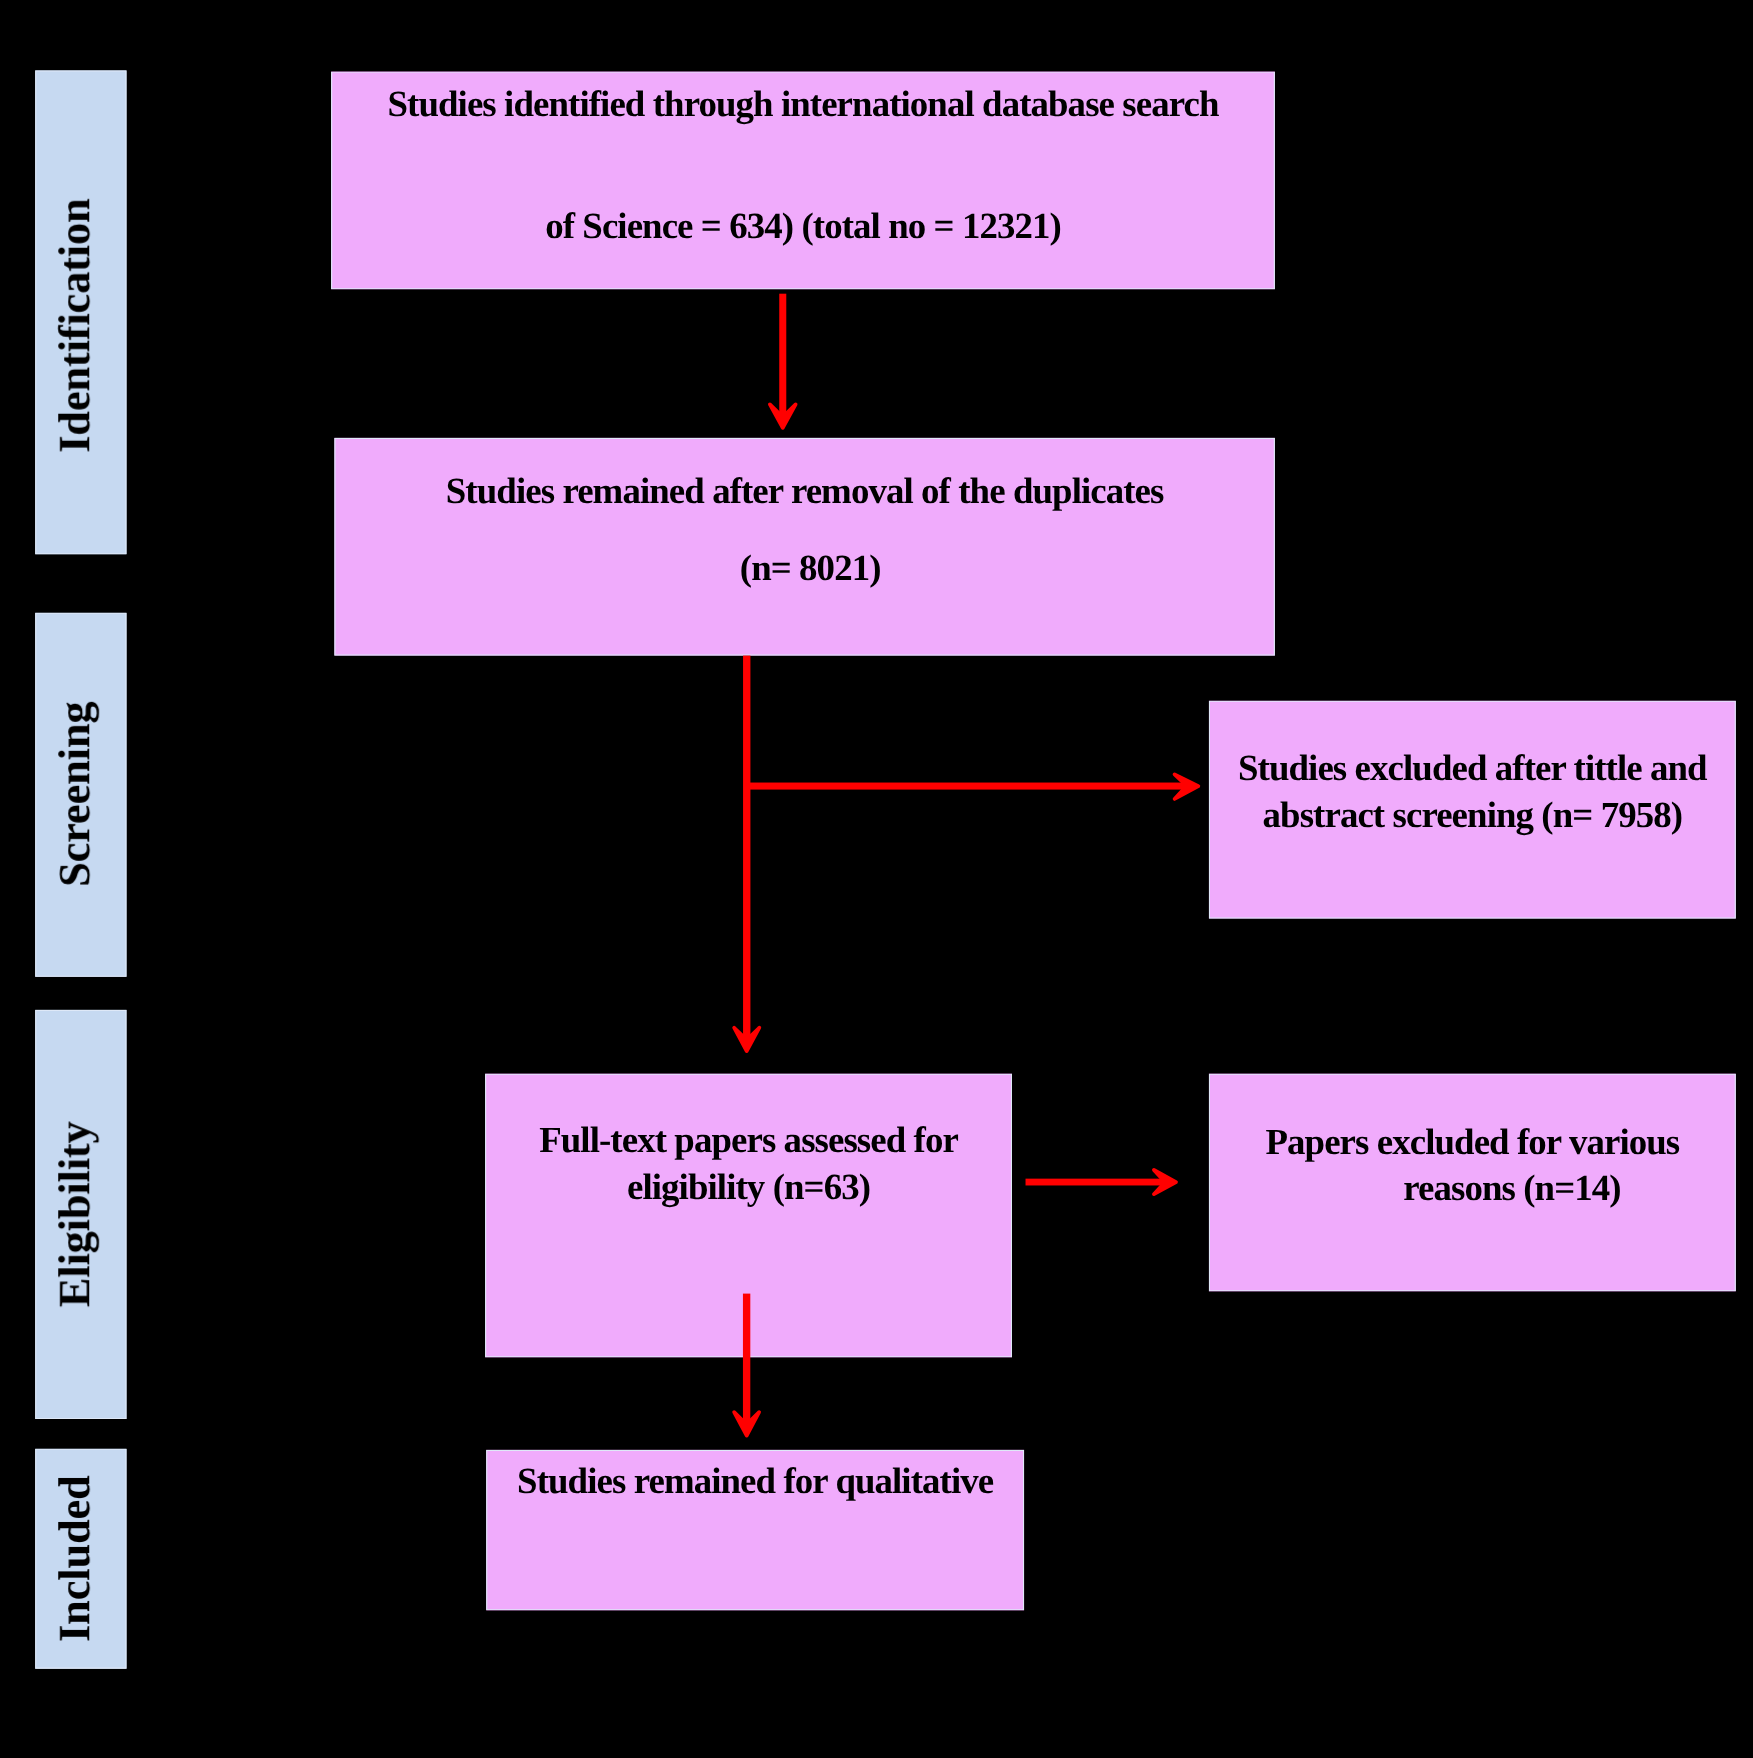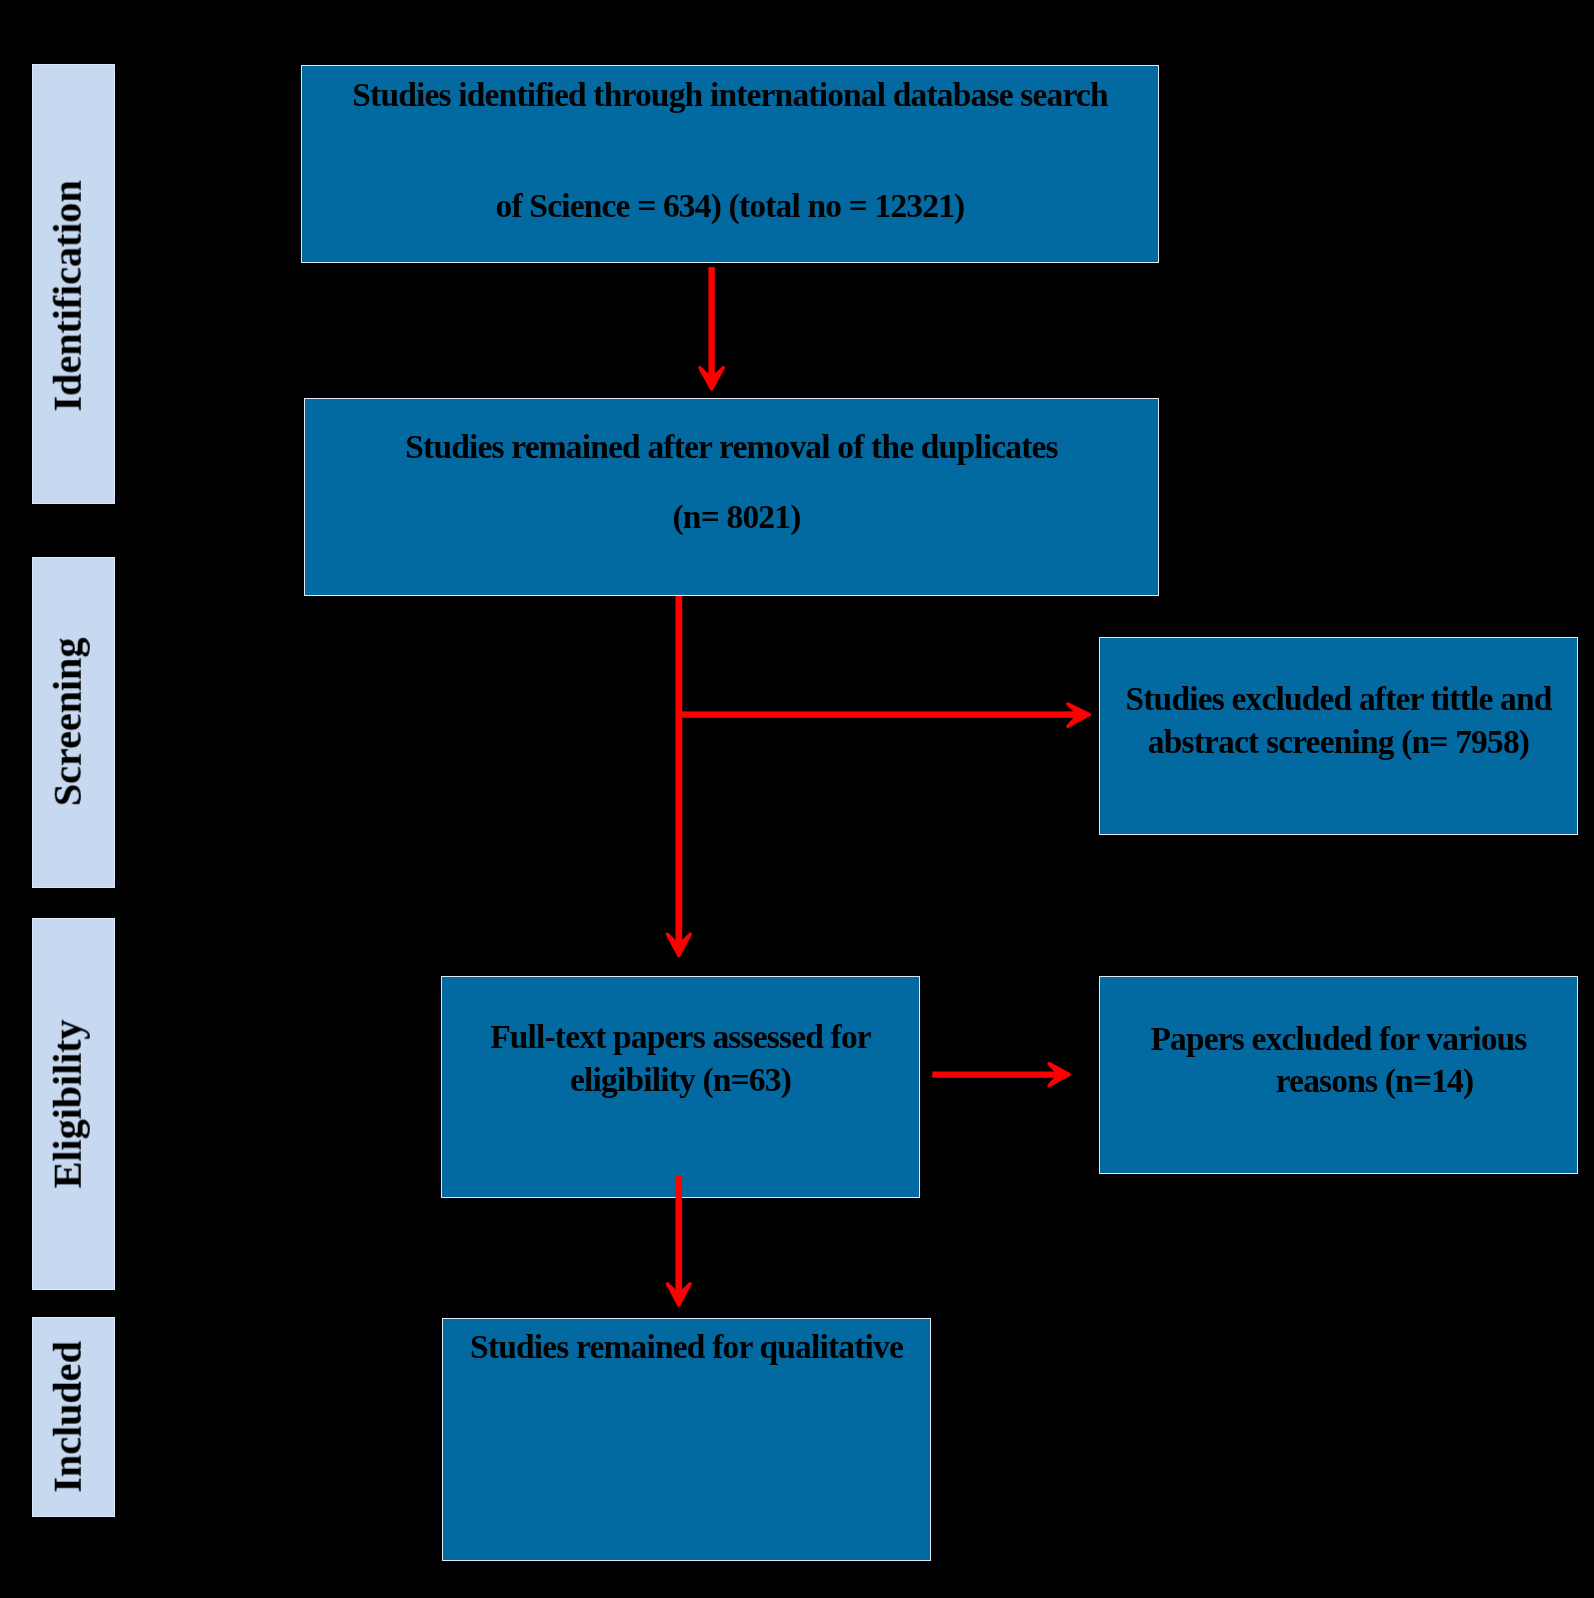--- a/index.html
+++ b/index.html
@@ -11,21 +11,21 @@
   #canvas {
     position: relative;
     width: 1594px;
     height: 1598px;
     background: #000000;
     overflow: hidden;
     font-family: "Liberation Serif", serif;
   }
   .box {
     position: absolute;
-    background: #0369a1;
+    background: #f0abfc;
     box-sizing: border-box;
     color: #000000;
     box-shadow: inset 0 0 0 1px #dee8f7;
   }
   .stage {
     position: absolute;
     background: #c6d9f1;
     box-sizing: border-box;
     box-shadow: inset 0 0 0 1px #dee8f7;
   }
@@ -71,23 +71,23 @@
   #stage-eligibility .stage-label    { --sa: 0px;   --sb: -6px; }
   #stage-included .stage-label       { --sa: 0px;   --sb: -6px; }
   #stage-screening      { left: 32px;  top: 557px;  width: 83px;  height: 331px; }
   #stage-eligibility    { left: 32px;  top: 918px;  width: 83px;  height: 372px; }
   #stage-included       { left: 32px;  top: 1317px; width: 83px;  height: 200px; }
 
   
   #box-identified  { left: 301px;  top: 64.5px; width: 858px; height: 198px; }
   #box-dedup       { left: 304px;  top: 397.5px; width: 855px; height: 198px; text-decoration: underline; }
   #box-excl-screen { left: 1099px; top: 637px;  width: 479px; height: 198px; }
-  #box-fulltext    { left: 441px;  top: 976px;  width: 479px; height: 222px; }
+  #box-fulltext    { left: 441px;  top: 976px;  width: 479px; height: 258px; }
   #box-excl-full   { left: 1099px; top: 976px;  width: 479px; height: 198px; }
-  #box-included    { left: 442px;  top: 1317.5px; width: 489px; height: 243px; }
+  #box-included    { left: 442px;  top: 1317.5px; width: 489px; height: 146px; }
 
   
   #t-identified-1 { top: 10.8px;  }
   #t-identified-2 { top: 79.2px; }
   #t-identified-3 { top: 121.1px; }
 
   #t-dedup-1 { top: 29px; }
   #t-dedup-2 { top: 99px; padding-left: 5px; }
 
   #t-excl-screen-1 { top: 42.2px; }

